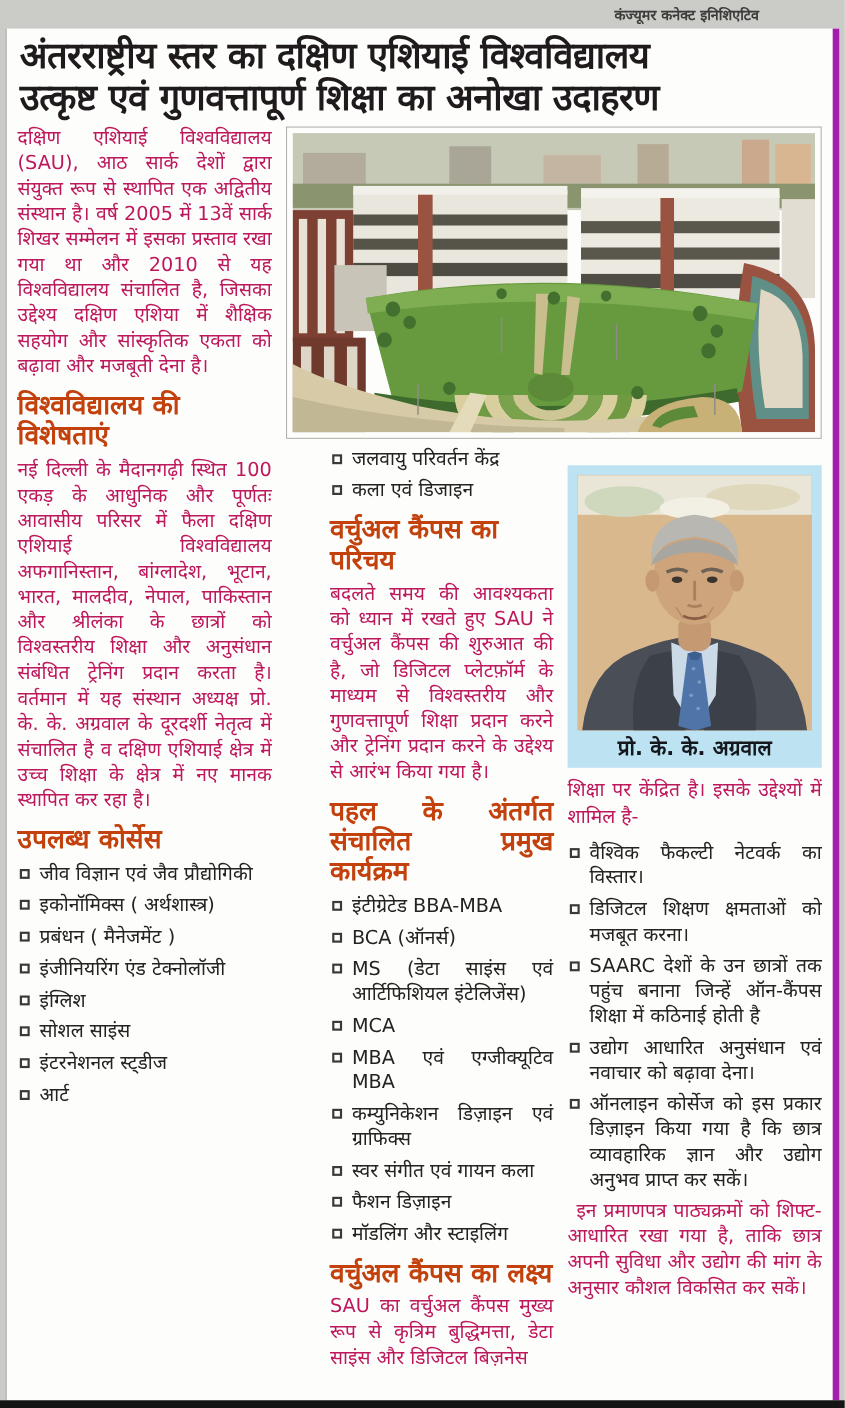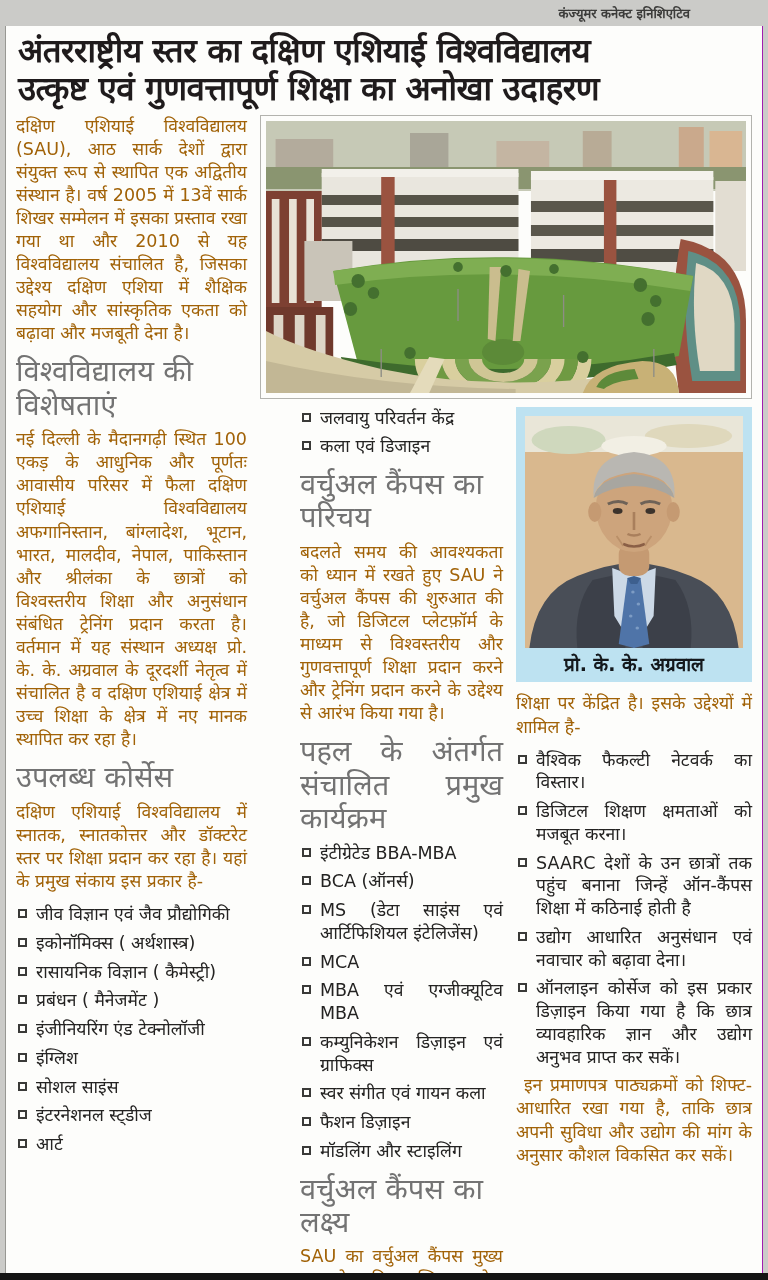--- a/index.html
+++ b/index.html
@@ -14,21 +14,21 @@
     height:26px; width:700px;
     display:flex; align-items:center; justify-content:flex-end;
     padding:0 10px;
     background:#cbcbc8;
     font-size:13px; font-weight:700; color:#3c3c3a;
   }
   .article{
     position:absolute; top:26px; left:5px; right:5px; bottom:7px;
     background:#fdfdfb;
     border-left:1px solid #989893;
-    border-right:1px solid #a21caf;
+    border-right:6px solid #a21caf;
     overflow:hidden;
     padding:4px 10px 0 10px;
   }
   .bottombar{
     position:absolute; bottom:0; left:0; width:768px; height:7px;
     background:#141414;
   }
   .headline{
     font-size:33px; font-weight:700; line-height:1.16;
     color:#1f1b1c; letter-spacing:-0.5px;
@@ -36,28 +36,28 @@
   }
   .content{
     display:grid;
     grid-template-columns:231px 243px 1fr;
     column-gap:13px;
     align-items:start;
   }
   .col-left{ grid-column:1; grid-row:1 / span 2; }
   .photo-wrap{ grid-column:2 / span 2; grid-row:1; }
   .col-mid{ grid-column:2; grid-row:2;margin-left:40px; }
-  .col-right{ grid-column:3; grid-row:2; }
+  .col-right{ grid-column:3; grid-row:2;margin-top:16px; }
 
   p.body{
     font-size:17.5px; line-height:1.32; text-align:justify;
-    color:#a16207; margin-bottom:10px;
+    color:#be185d; margin-bottom:10px;
   }
   h2.sec{
-    font-size:29px; font-weight:400; color:#737373;
+    font-size:24px; font-weight:700; color:#c2410c;
     margin:10px 0 6px 0; line-height:1.15;
   }
   h2.sec.justify{ text-align:justify; text-align-last:justify; }
   ul.sqlist{ list-style:none; }
   ul.sqlist li{
     display:flex; align-items:flex-start;
     font-size:17.5px; line-height:1.3; margin-bottom:6px;
     text-align:justify;
   }
   .sq{
@@ -97,34 +97,29 @@
 
   <div class="content">
 
     <div class="col-left">
       <p class="body">दक्षिण एशियाई विश्वविद्यालय (SAU), आठ सार्क देशों द्वारा संयुक्त रूप से स्थापित एक अद्वितीय संस्थान है। वर्ष 2005 में 13वें सार्क शिखर सम्मेलन में इसका प्रस्ताव रखा गया था और 2010 से यह विश्वविद्यालय संचालित है, जिसका उद्देश्य दक्षिण एशिया में शैक्षिक सहयोग और सांस्कृतिक एकता को बढ़ावा और मजबूती देना है।</p>
 
       <h2 class="sec">विश्वविद्यालय की विशेषताएं</h2>
       <p class="body">नई दिल्ली के मैदानगढ़ी स्थित 100 एकड़ के आधुनिक और पूर्णतः आवासीय परिसर में फैला दक्षिण एशियाई विश्वविद्यालय अफगानिस्तान, बांग्लादेश, भूटान, भारत, मालदीव, नेपाल, पाकिस्तान और श्रीलंका के छात्रों को विश्वस्तरीय शिक्षा और अनुसंधान संबंधित ट्रेनिंग प्रदान करता है। वर्तमान में यह संस्थान अध्यक्ष प्रो. के. के. अग्रवाल के दूरदर्शी नेतृत्व में संचालित है व दक्षिण एशियाई क्षेत्र में उच्च शिक्षा के क्षेत्र में नए मानक स्थापित कर रहा है।</p>
 
       <h2 class="sec">उपलब्ध कोर्सेस</h2>
-      <p class="body">दक्षिण एशियाई विश्वविद्यालय में स्नातक, स्नातकोत्तर और डॉक्टरेट स्तर पर शिक्षा प्रदान कर रहा है। यहां के प्रमुख संकाय इस प्रकार है-</p>
 
       <ul class="sqlist">
           <li>
           <span class="sq"></span>
           <span>जीव विज्ञान एवं जैव प्रौद्योगिकी</span>
         </li>
           <li>
           <span class="sq"></span>
           <span>इकोनॉमिक्स ( अर्थशास्त्र)</span>
-        </li>
-          <li>
-          <span class="sq"></span>
-          <span>रासायनिक विज्ञान ( कैमेस्ट्री)</span>
         </li>
           <li>
           <span class="sq"></span>
           <span>प्रबंधन ( मैनेजमेंट )</span>
         </li>
           <li>
           <span class="sq"></span>
           <span>इंजीनियरिंग एंड टेक्नोलॉजी</span>
         </li>
           <li>

